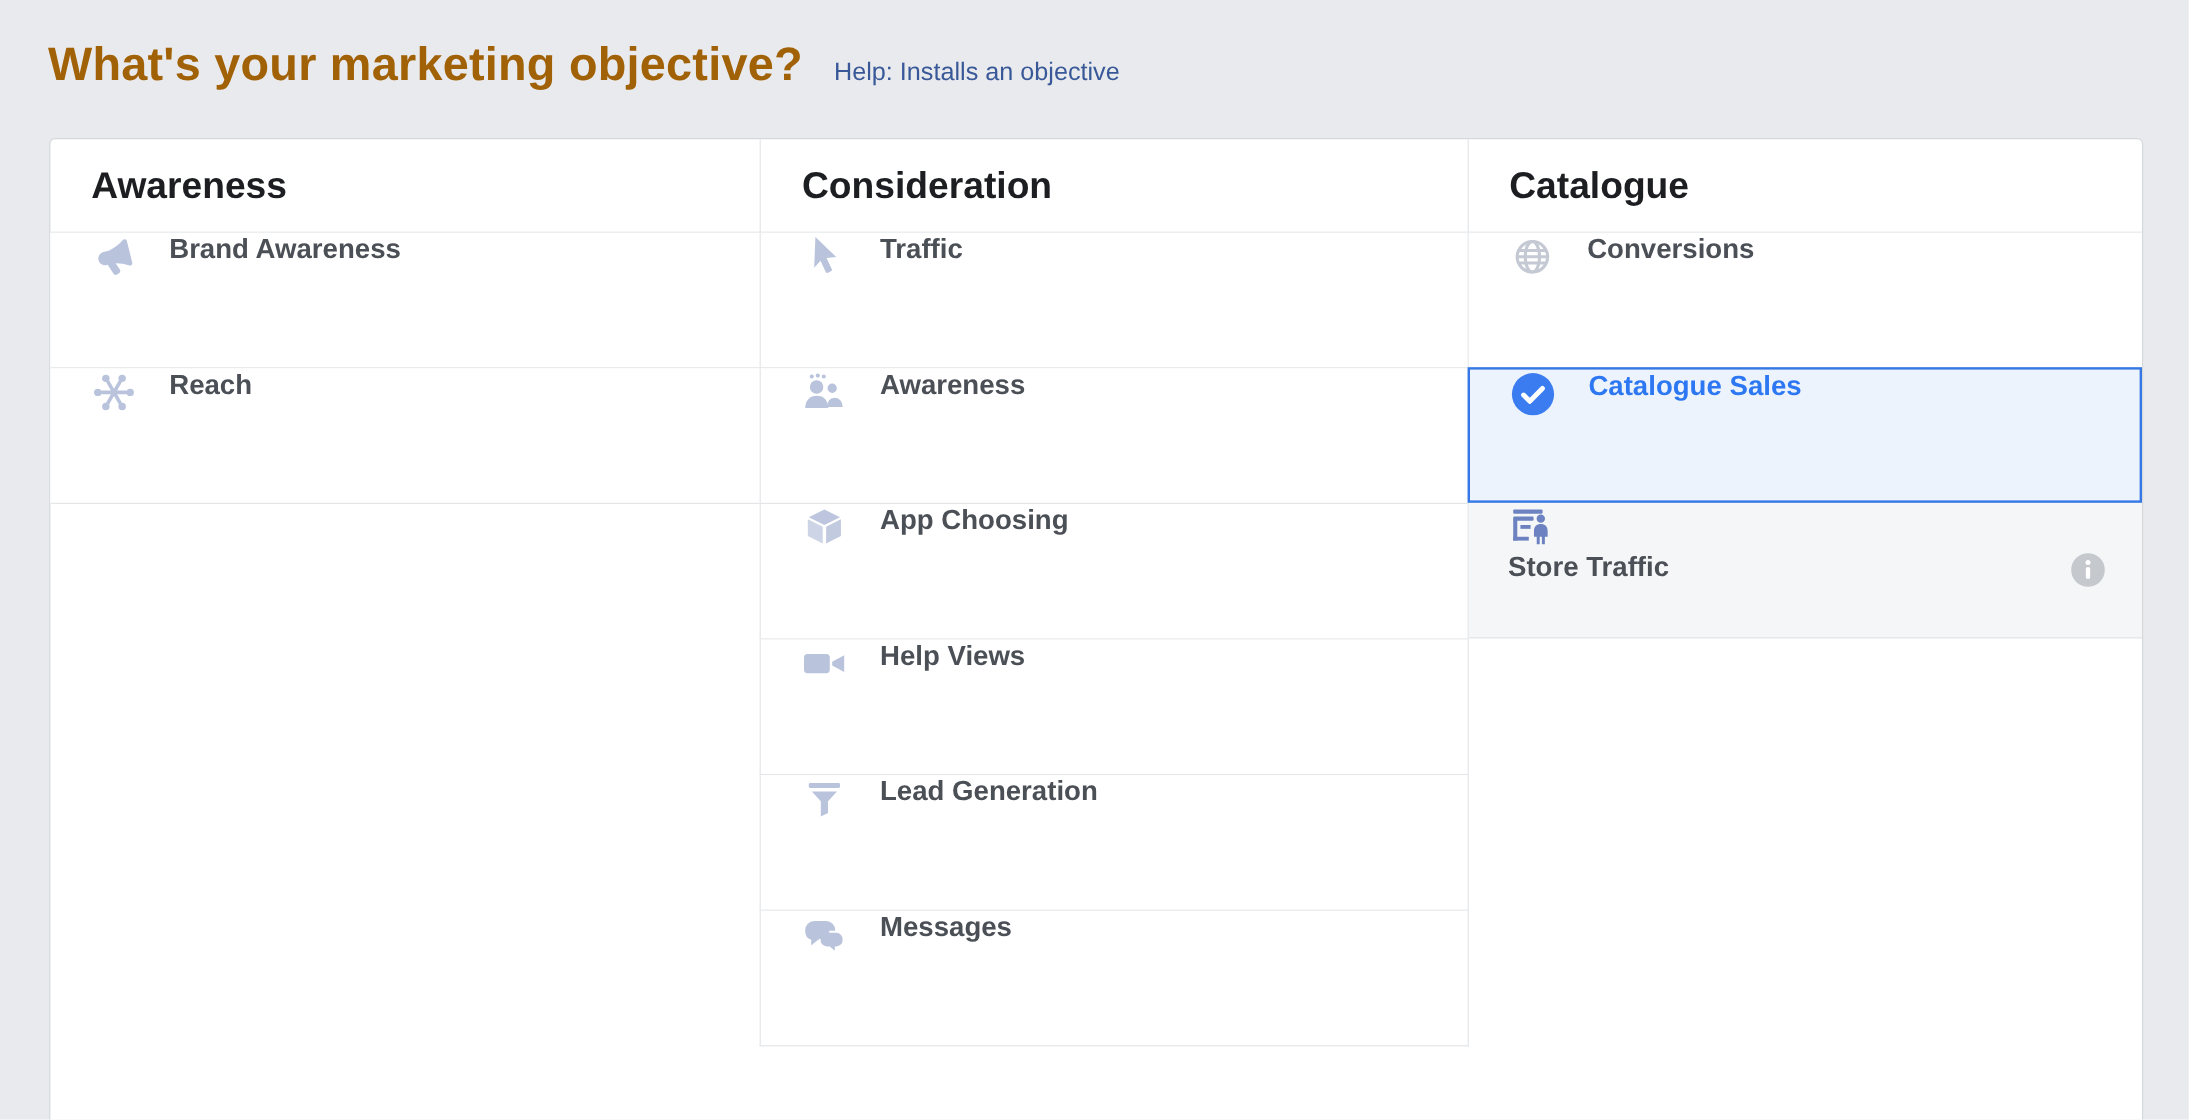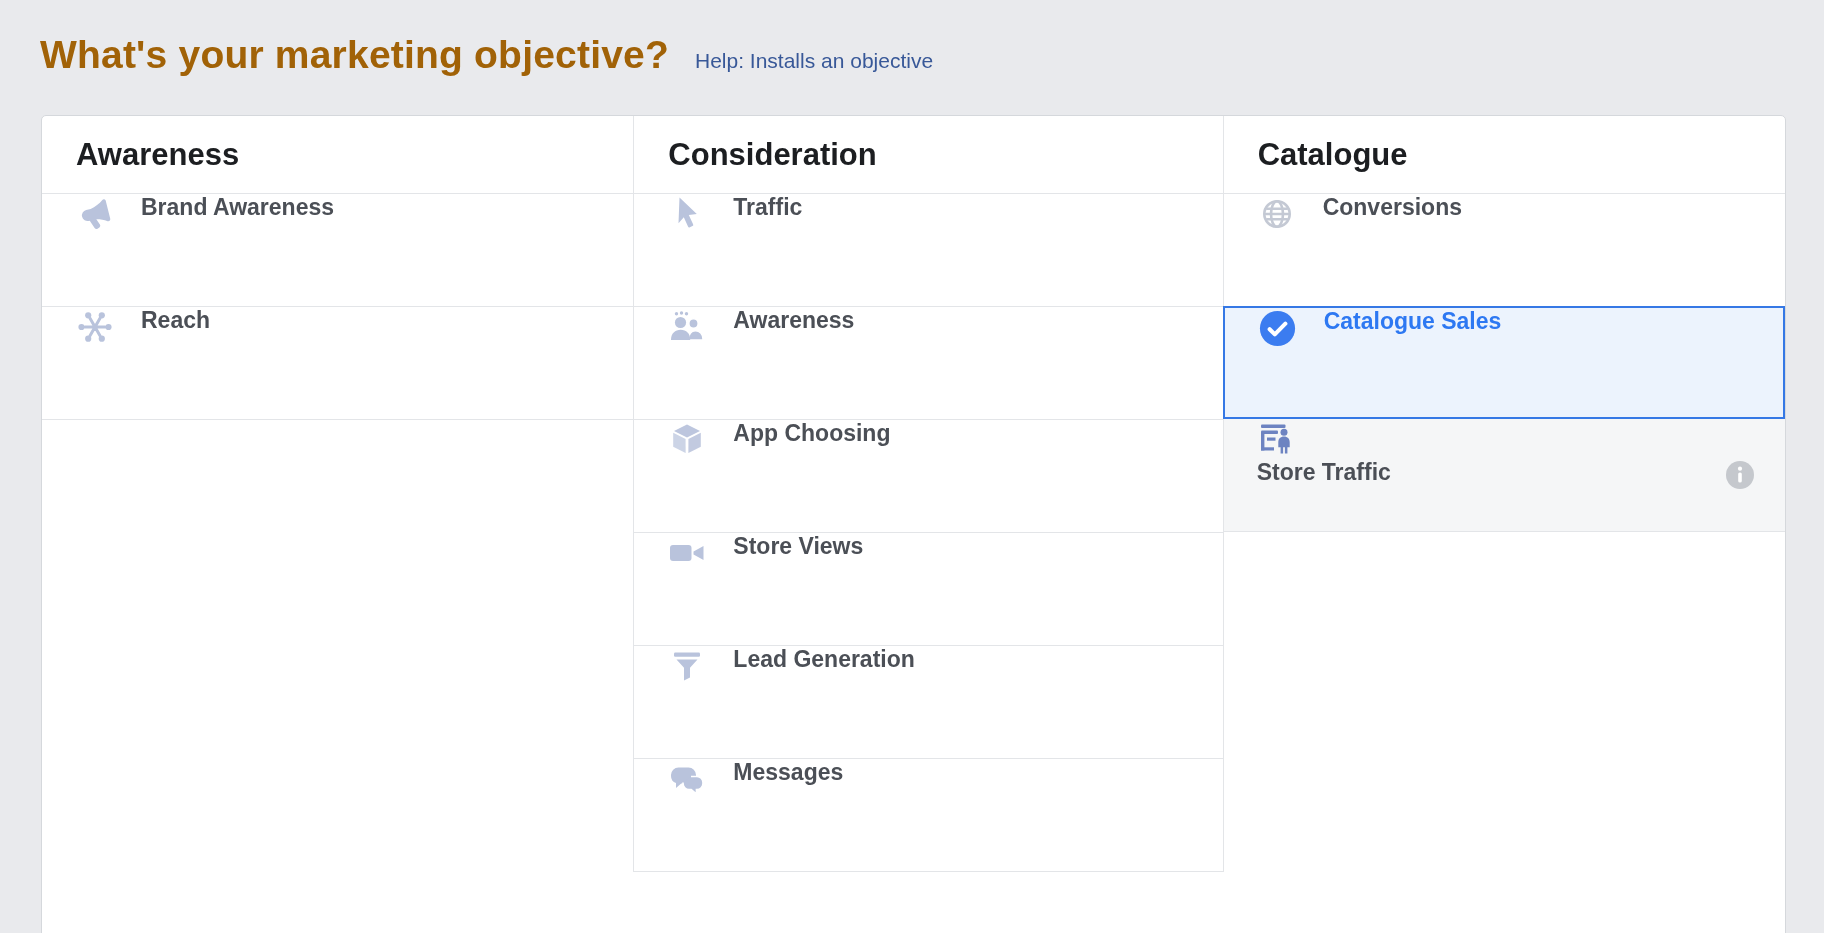--- a/index.html
+++ b/index.html
@@ -141,21 +141,21 @@
         </div>
         <div class="cell">
           <span class="icon-box">
             <svg width="40" height="40" viewBox="0 0 40 40">
               <g fill="#b9c3dc">
       <rect x="3" y="12" width="21.5" height="16" rx="3"></rect>
       <path d="M36.5 13l-10 5.4v3.2l10 5.4z"></path>
     </g>
             </svg>
           </span>
-          <span class="cell-label">Store Views</span>
+          <span class="cell-label">Help Views</span>
         </div>
         <div class="cell">
           <span class="icon-box">
             <svg width="40" height="40" viewBox="0 0 40 40">
               <g fill="#b9c3dc">
       <rect x="7" y="6.5" width="26" height="4.2" rx="1.2"></rect>
       <path d="M9.5 13.5h21l-7.5 8.3v9.7l-6 3v-12.7z"></path>
     </g>
             </svg>
           </span>

